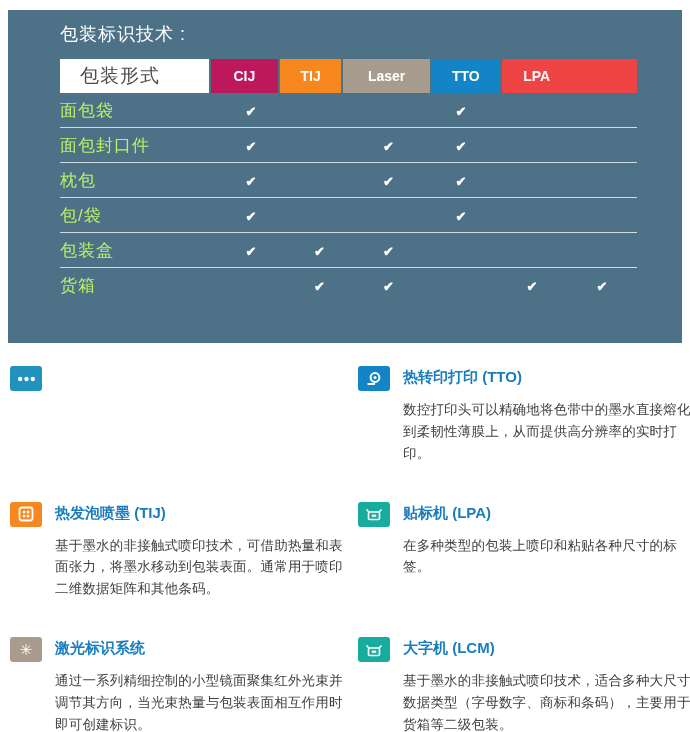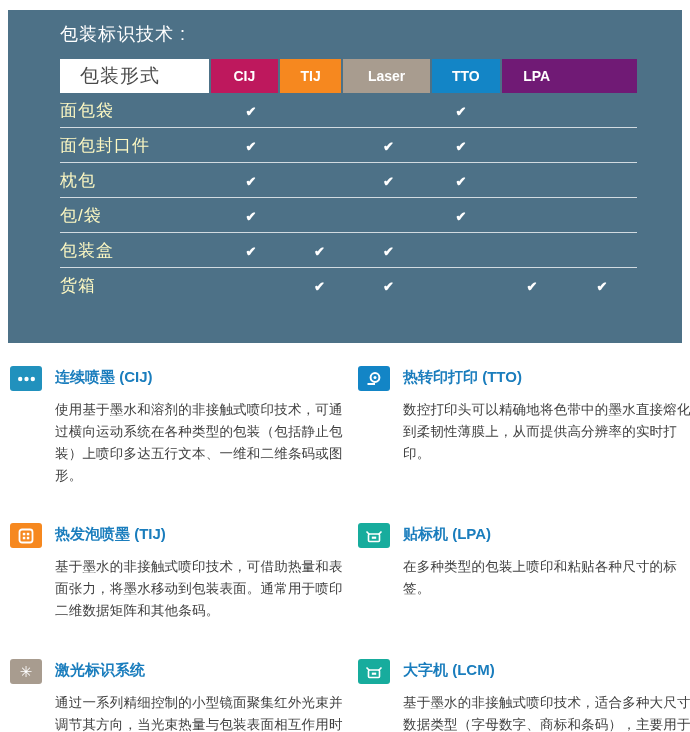--- a/index.html
+++ b/index.html
@@ -36,21 +36,21 @@
   .hc2 { width: 90px; }
   .hc3 { width: 70px; }
   .hgroup { width: 140px; display: flex; margin-right: 0; }
   .hgroup span { width: 70px; display: inline-block; text-align: center; }
 
   .trow {
     display: flex; align-items: center; height: 35px;
     border-bottom: 1px solid rgba(255,255,255,0.75);
   }
   .trow:last-child { border-bottom: none; }
-  .rlabel { width: 155px; color: #fef9c3; font-size: 17px; letter-spacing: 1px; }
+  .rlabel { width: 155px; color: #bef264; font-size: 17px; letter-spacing: 1px; }
   .chk {
     text-align: center; color: #ffffff;
     font-size: 13px; font-weight: bold; padding-top: 2px;
   }
   .k0 { width: 72px; } .k1 { width: 65px; } .k2 { width: 73px; }
   .k3 { width: 72px; } .k4 { width: 70px; } .k5 { width: 70px; }
 
   
   .desc-grid {
     margin: 22px 10px 0 10px;
@@ -79,21 +79,21 @@
 <div class="panel" style="background-color: rgb(77, 113, 135);">
   <div class="panel-title">包装标识技术 :</div>
 
   <div class="ptable">
     <div class="thead">
       <div class="form">包装形式</div>
       <div class="hcell hc0" style="background-color: #be185d;">CIJ</div>
       <div class="hcell hc1" style="background-color: rgb(246, 136, 31);">TIJ</div>
       <div class="hcell hc2" style="background-color: rgb(168, 156, 143);">Laser</div>
       <div class="hcell hc3" style="background-color: rgb(19, 133, 198);">TTO</div>
-      <div class="hcell hgroup" style="background-color: #701a75;">
+      <div class="hcell hgroup" style="background-color: #ef4444;">
         <span>LPA</span>
       </div>
     </div>
 
     <div class="trow">
       <div class="rlabel">面包袋</div>
       <div class="chk k0">✔</div>
       <div class="chk k1"></div>
       <div class="chk k2"></div>
       <div class="chk k3">✔</div>
@@ -150,24 +150,20 @@
 
 <div class="desc-grid">
 
   <div class="desc-item">
     <div class="icon-box" style="background-color: rgb(33, 145, 189);">
       <svg width="19" height="6" viewBox="0 0 19 6" aria-hidden="true">
         <circle cx="3.2" cy="3" r="2.2" fill="#fff"></circle>
           <circle cx="9.5" cy="3" r="2.2" fill="#fff"></circle>
           <circle cx="15.8" cy="3" r="2.2" fill="#fff"></circle>
       </svg>
-    </div>
-    <div class="desc-content">
-      <div class="desc-title">连续喷墨 (CIJ)</div>
-      <div class="desc-body">使用基于墨水和溶剂的非接触式喷印技术，可通过横向运动系统在各种类型的包装（包括静止包装）上喷印多达五行文本、一维和二维条码或图形。</div>
     </div>
   </div>
 
   <div class="desc-item">
     <div class="icon-box" style="background-color: rgb(19, 133, 198);">
       <svg width="18" height="16" viewBox="0 0 18 16" aria-hidden="true">
         <circle cx="10" cy="6.5" r="4.4" fill="none" stroke="#fff" stroke-width="2"></circle>
         <circle cx="10" cy="6.5" r="1.5" fill="#fff"></circle>
         <path d="M2.5 13 H10" stroke="#fff" stroke-width="2" fill="none"></path>
       </svg>

